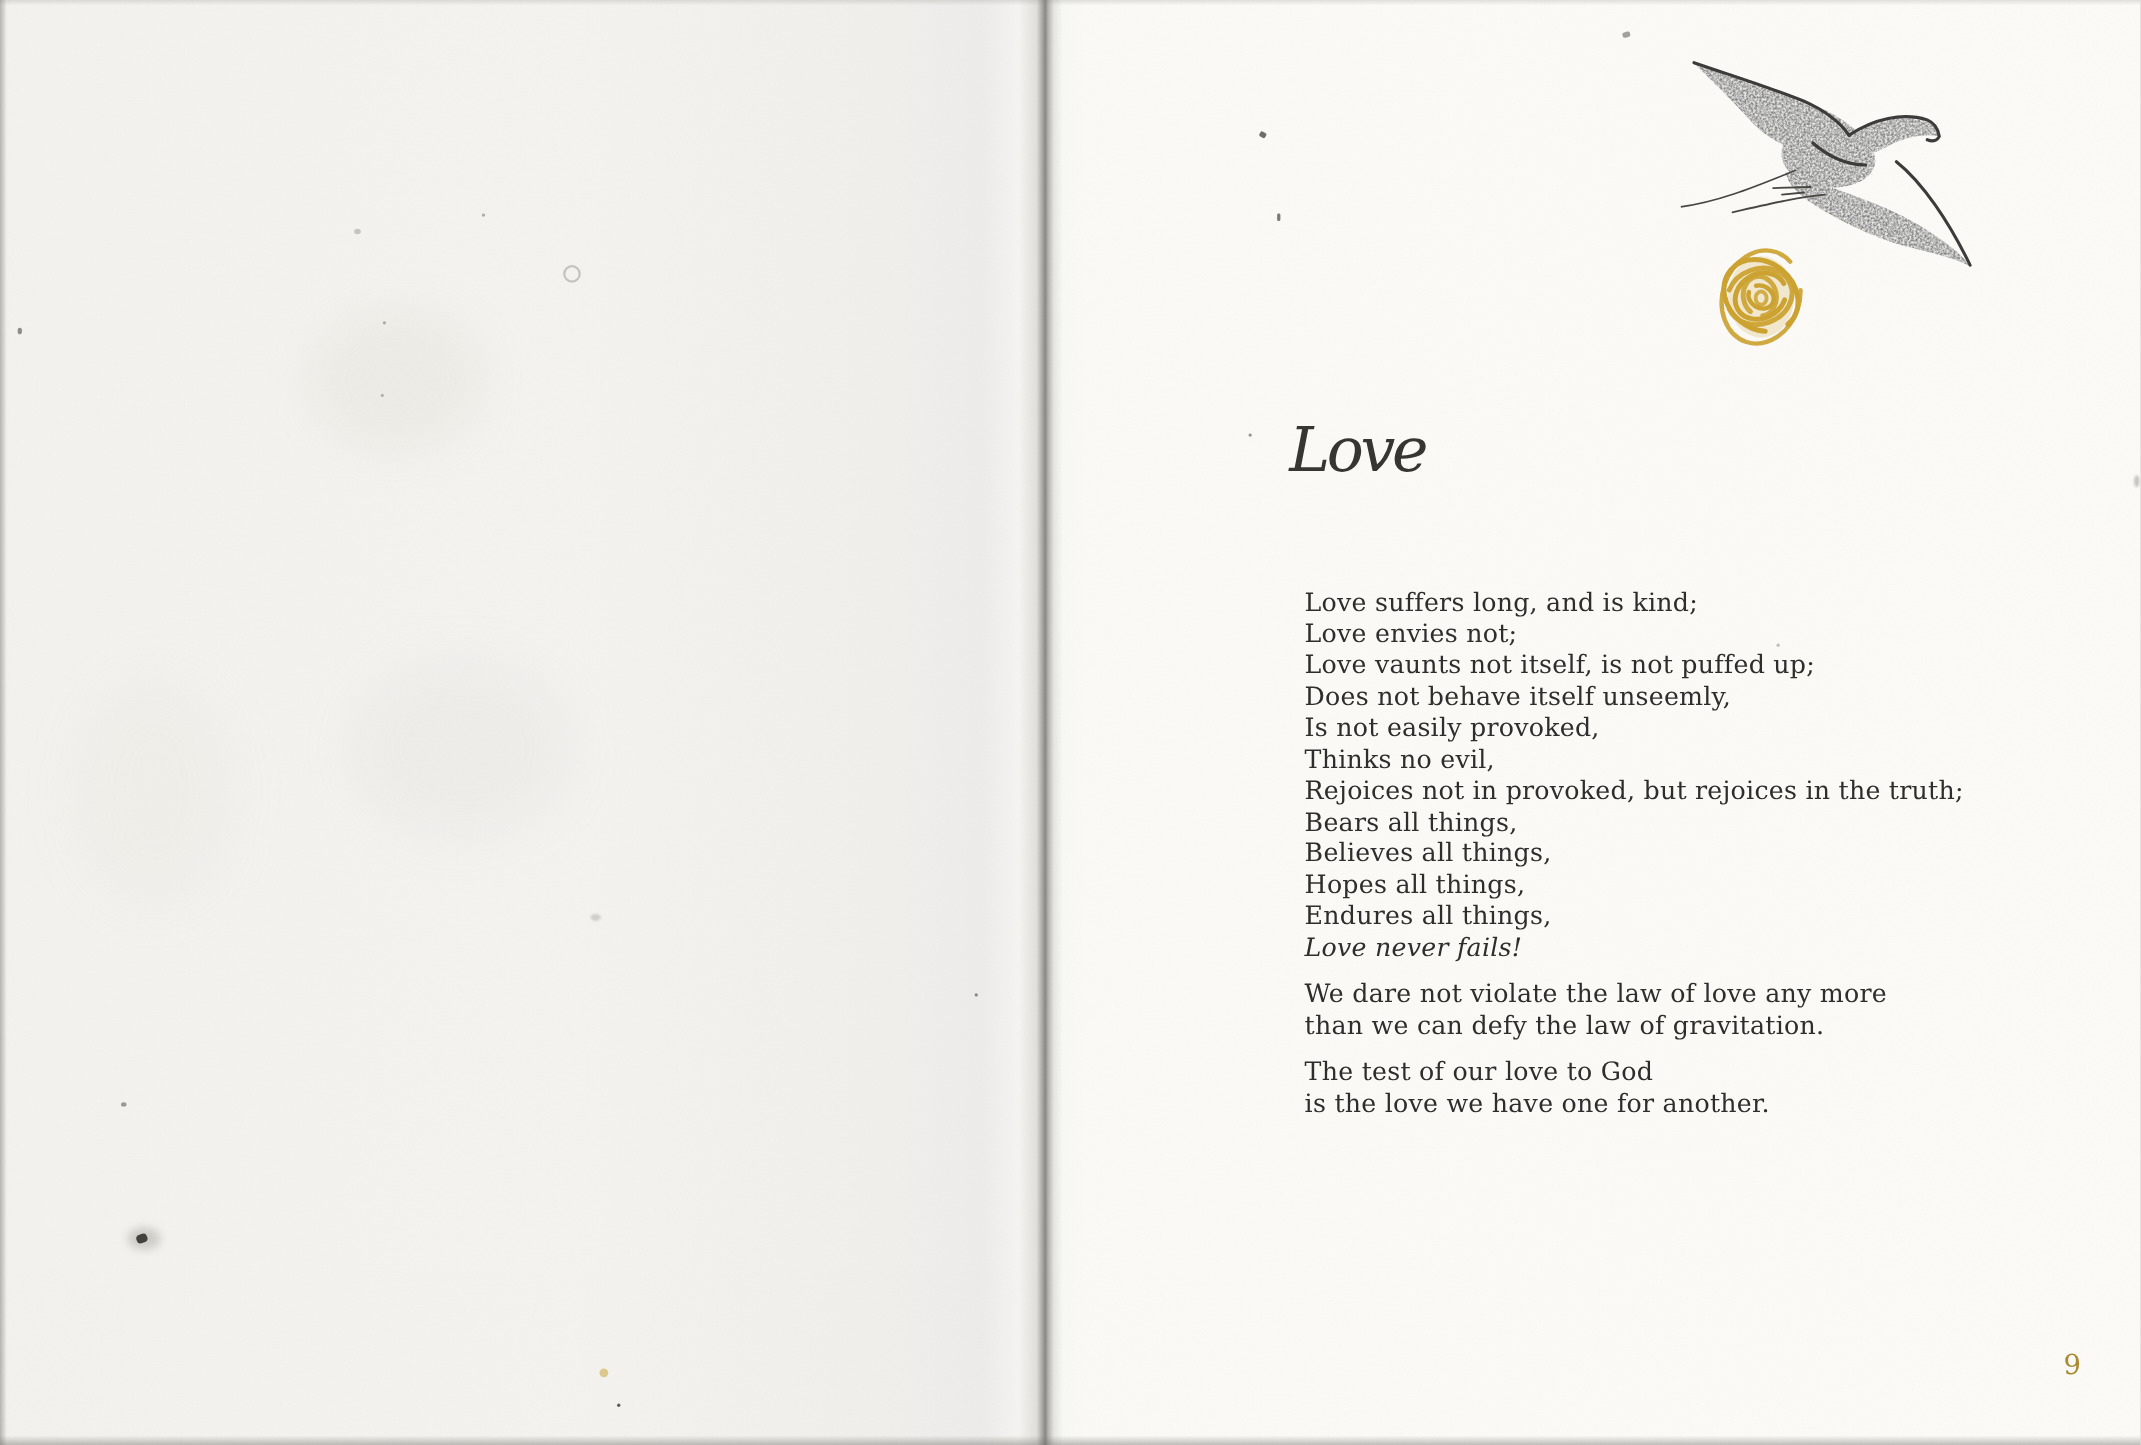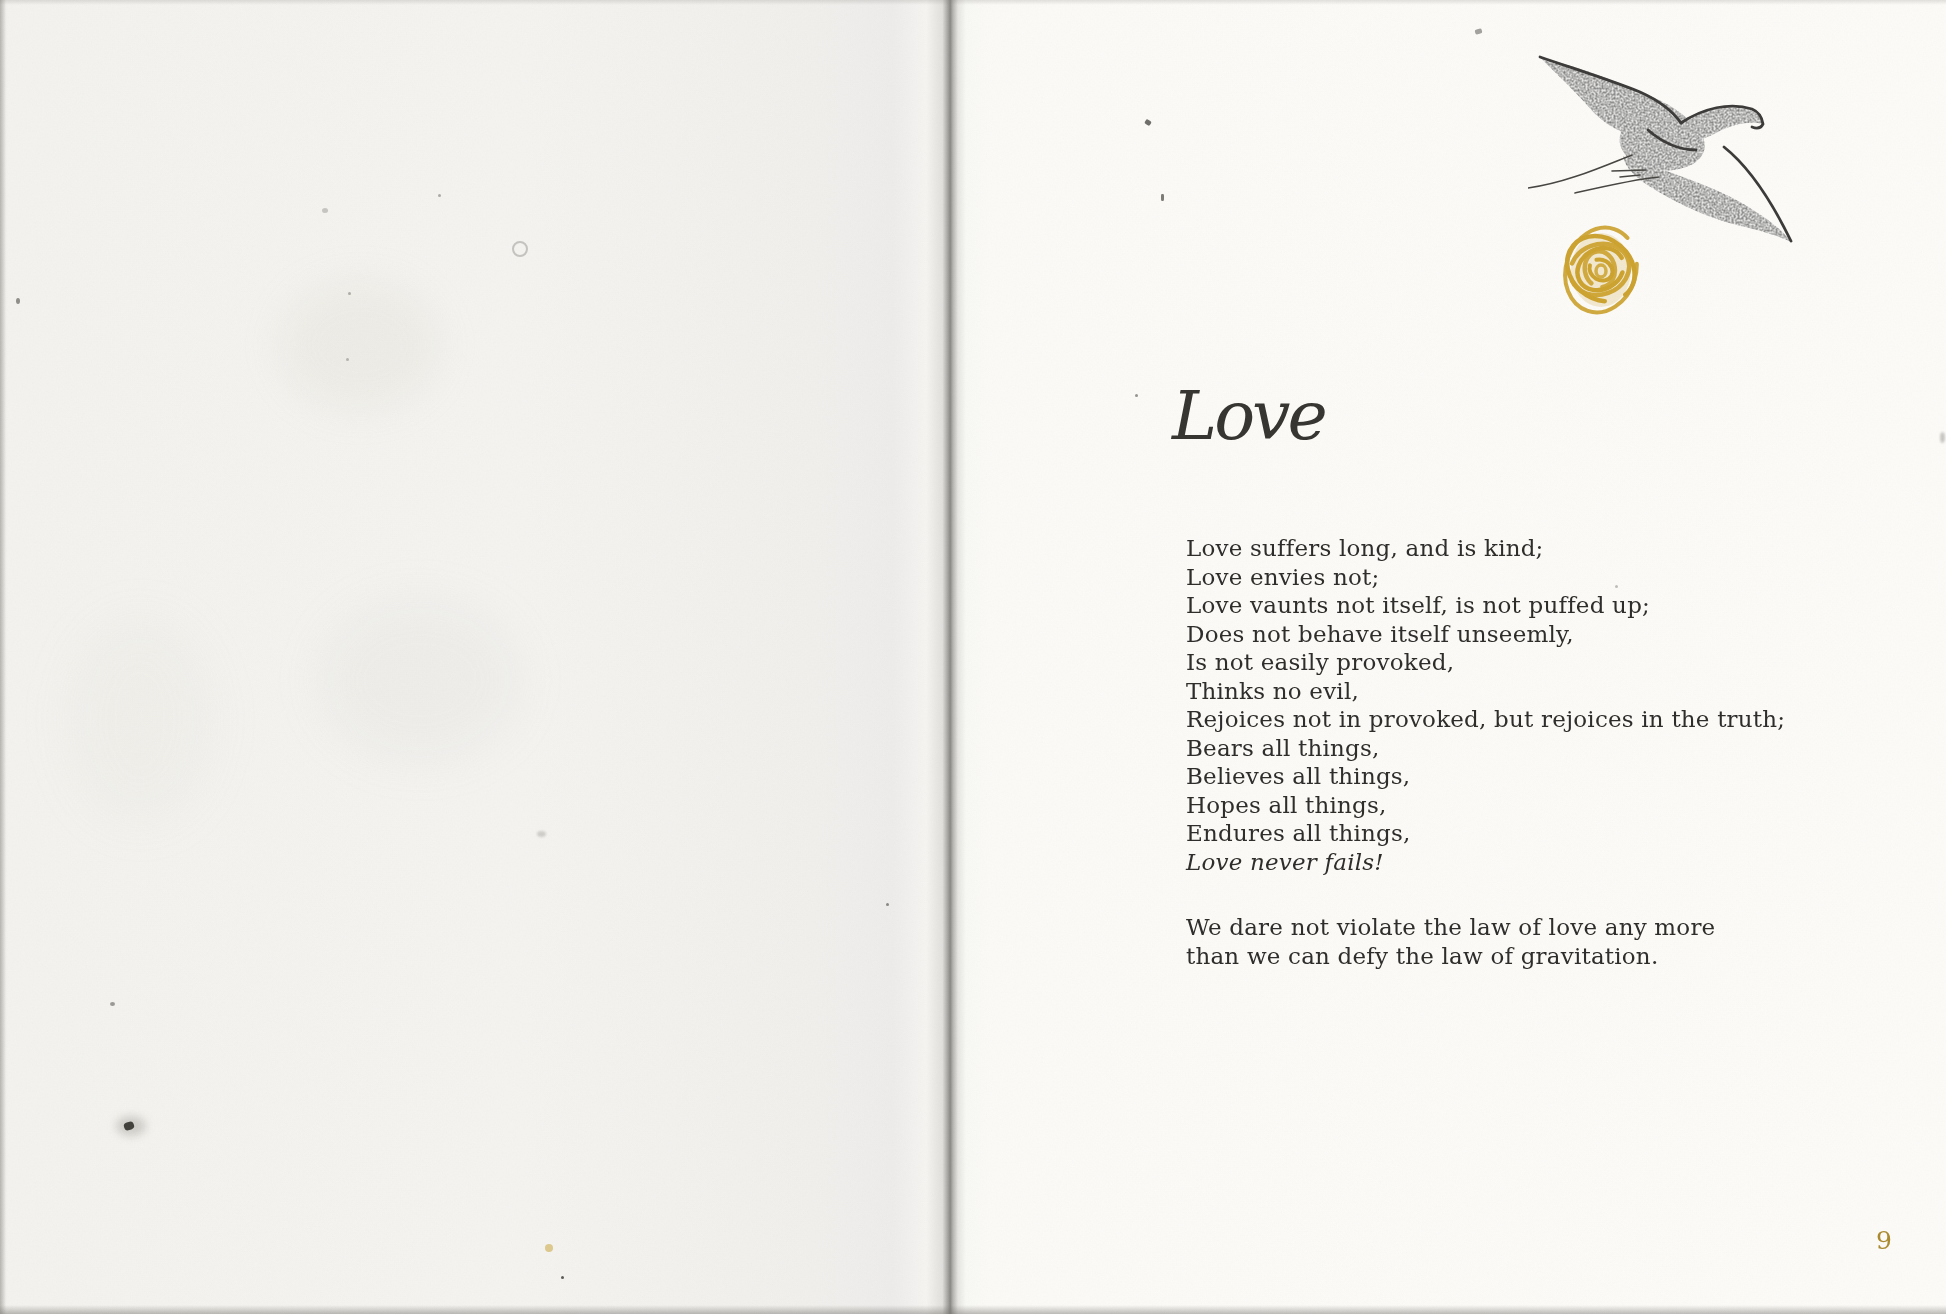--- a/index.html
+++ b/index.html
@@ -23,29 +23,29 @@
   .edge-bottom{position:absolute;left:0;bottom:0;width:100%;height:9px;
     background:linear-gradient(0deg,rgba(110,108,102,.45),rgba(110,108,102,0));}
   .edge-left{position:absolute;left:0;top:0;width:6px;height:100%;
     background:linear-gradient(90deg,rgba(120,118,112,.45),rgba(120,118,112,0));}
   .edge-top{position:absolute;left:0;top:0;width:100%;height:5px;
     background:linear-gradient(180deg,rgba(130,128,122,.22),rgba(130,128,122,0));}
 
   
   .title{
     position:absolute;left:222px;top:382px;
-    font-size:68px;line-height:1;font-style:italic;letter-spacing:-3px;
+    font-size:56px;line-height:1;font-style:italic;letter-spacing:-3px;
     color:#34332f;
   }
   .poem{
     position:absolute;left:236px;top:534px;
     font-size:23px;line-height:28.5px;color:#2c2b29;
     letter-spacing:.2px;white-space:nowrap;
   }
-  .stanza{margin-top:37px;}
+  .stanza{margin-top:14px;}
   .line.italic{font-style:italic;}
   .page-number{
     position:absolute;left:926px;top:1226px;
     font-size:25px;color:#aa8a2e;
   }
   .illus{position:absolute;}
   .bird{left:578px;top:44px;}
   .sun{left:611px;top:221px;}
 
   
@@ -149,20 +149,24 @@
         <div class="line">Bears all things,</div>
         <div class="line">Believes all things,</div>
         <div class="line">Hopes all things,</div>
         <div class="line">Endures all things,</div>
         <div class="line italic">Love never fails!</div>
       </div>
       <div class="stanza">
         <div class="line">We dare not violate the law of love any more</div>
         <div class="line">than we can defy the law of gravitation.</div>
       </div>
+      <div class="stanza">
+        <div class="line">The test of our love to God</div>
+        <div class="line">is the love we have one for another.</div>
+      </div>
     </div>
 
     <div class="page-number">9</div>
   </div>
 
   <div class="smudge m1"></div>
   <div class="smudge m2"></div>
   <div class="smudge m3"></div>
   <div class="fleck f1h"></div>
   <div class="fleck f1"></div>

